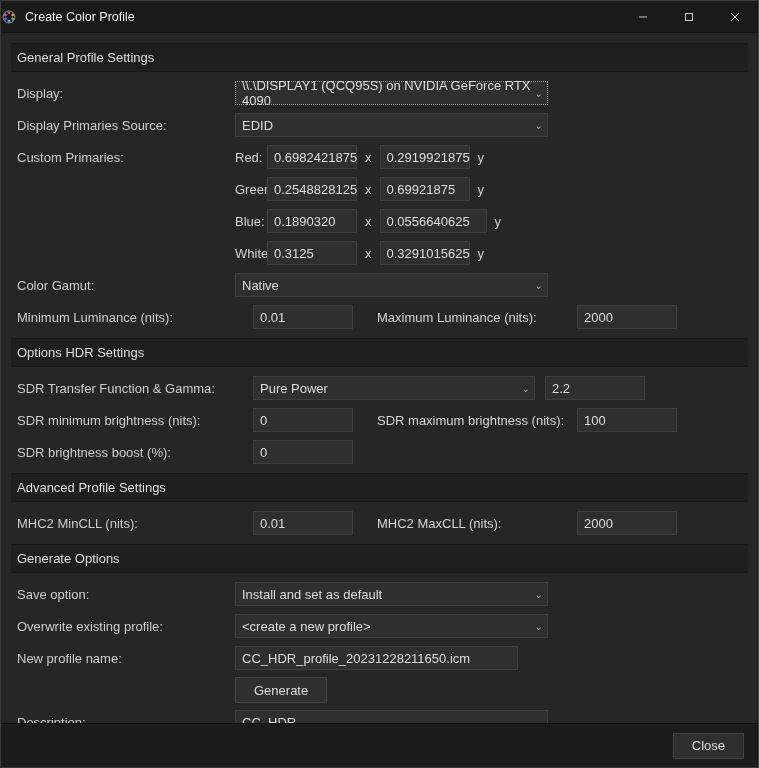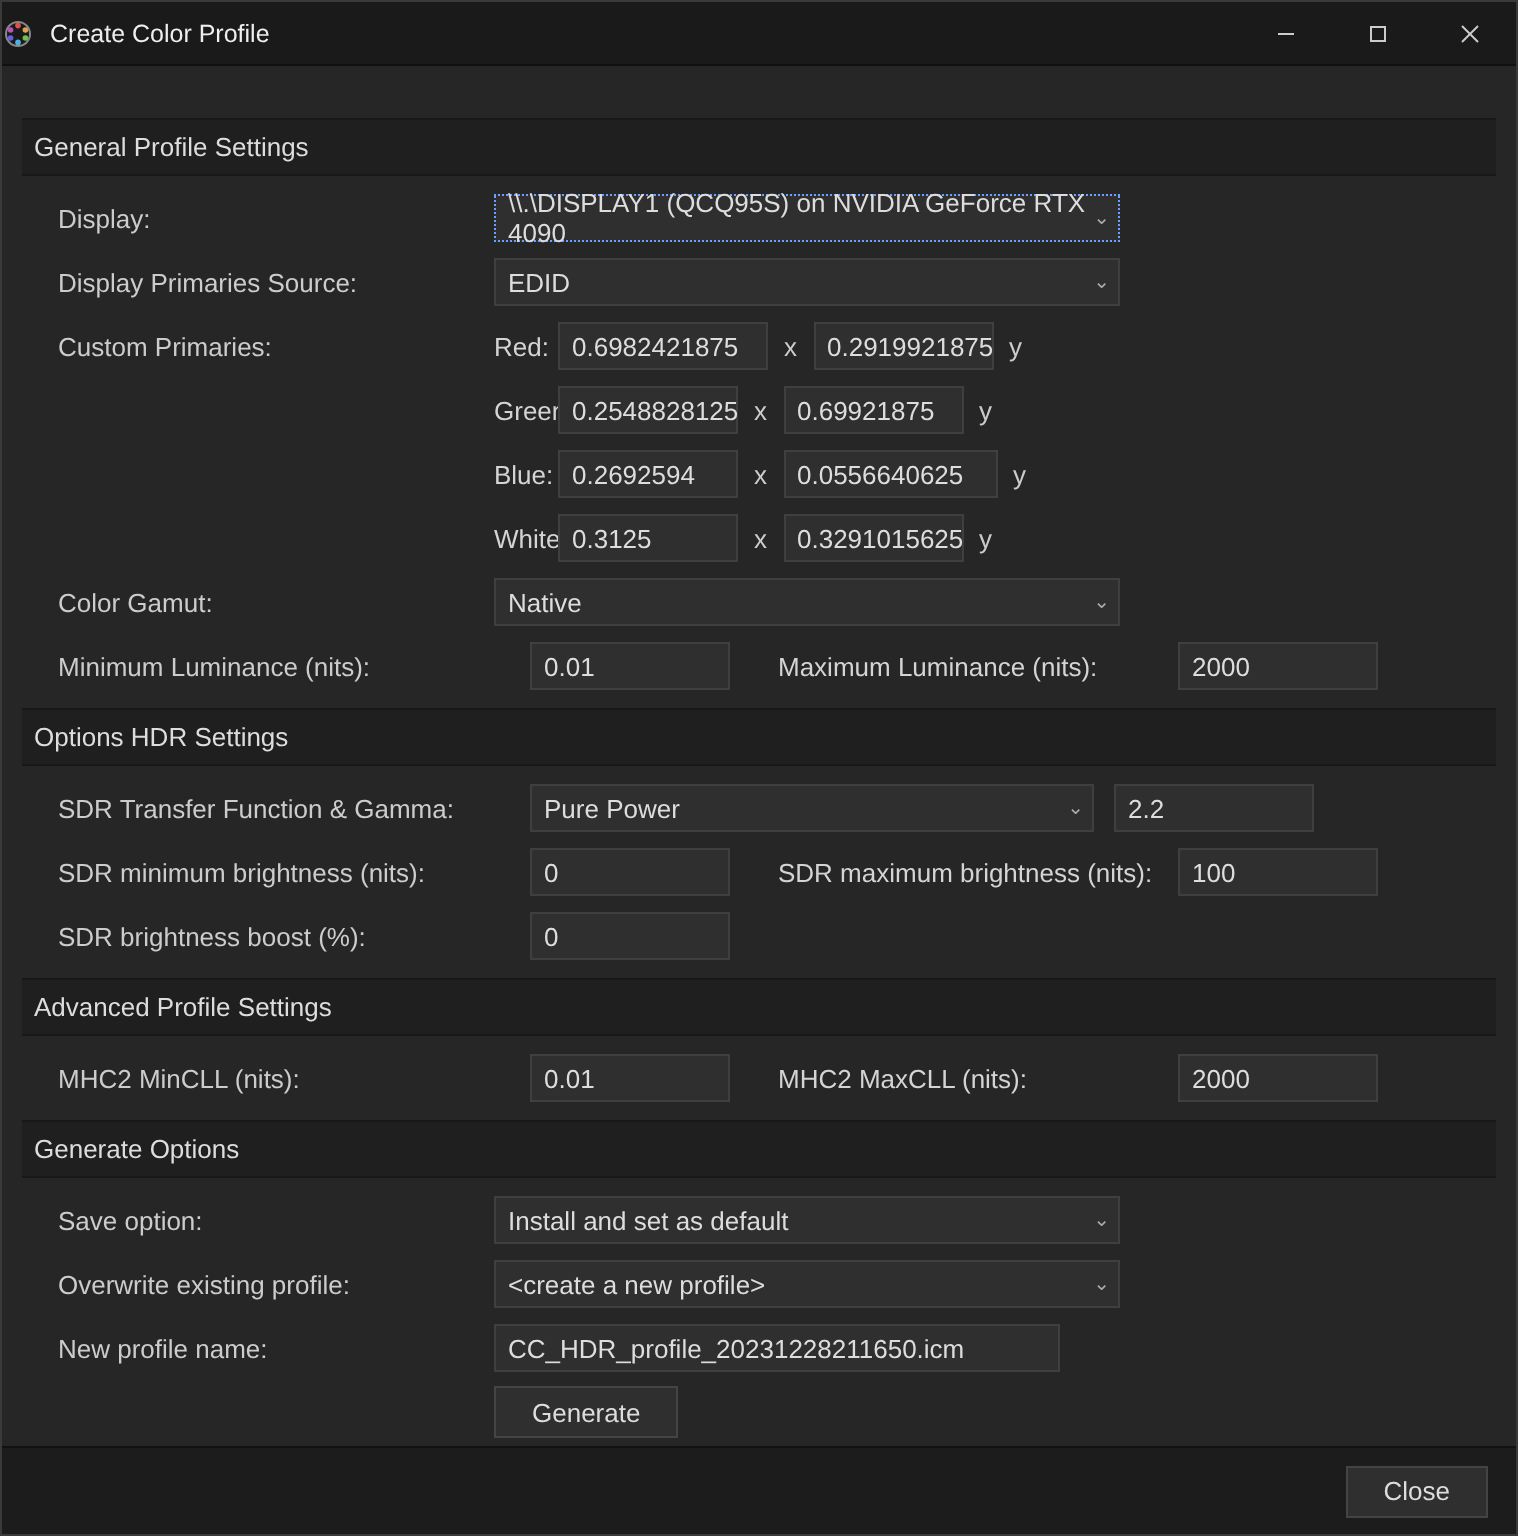--- a/index.html
+++ b/index.html
@@ -47,27 +47,26 @@
     background: #262626;
   }
   .section-header {
     background: #1f1f1f;
     padding: 6px 6px;
     margin: 6px -6px 6px -6px;
     color: #ddd;
     border-top:1px solid #181818;
     border-bottom:1px solid #181818;
   }
-  .section-header:first-child { margin-top: 16px; }
+  .section-header:first-child { margin-top: 0; }
   .row {
     display: flex;
     align-items: center;
     min-height: 30px;
     margin-bottom: 2px;
-    margin-left: 12px;
   }
   .label1 {
     width: 218px;
     color: #ccc;
   }
   .select {
     background: #2f2f2f;
     border: 1px solid #3f3f3f;
     height: 24px;
     display: flex;
@@ -167,21 +166,21 @@
       <div class="label1">Display Primaries Source:</div>
       <div class="select" style="width:313px">
         <span>EDID</span>
         <span class="chev">⌄</span>
       </div>
     </div>
 
     <div class="row">
       <div class="label1">Custom Primaries:</div>
       <div style="width:32px;text-align:right;padding-right:8px">Red:</div>
-      <div class="input" style="width:105px">
+      <div class="input" style="width:90px">
           <span>0.6982421875</span>
         </div>
       <div class="smalltxt">x</div>
       <div class="input" style="width:90px">
           <span>0.2919921875</span>
         </div>
       <div class="smalltxt">y</div>
     </div>
     <div class="row">
       <div class="label1"></div>
@@ -192,21 +191,21 @@
       <div class="smalltxt">x</div>
       <div class="input" style="width:90px">
           <span>0.69921875</span>
         </div>
       <div class="smalltxt">y</div>
     </div>
     <div class="row">
       <div class="label1"></div>
       <div style="width:32px;text-align:right;padding-right:8px">Blue:</div>
       <div class="input" style="width:90px">
-          <span>0.2692594</span>
+          <span>0.1890320</span>
         </div>
       <div class="smalltxt">x</div>
       <div class="input" style="width:107px">
           <span>0.0556640625</span>
         </div>
       <div class="smalltxt">y</div>
     </div>
     <div class="row">
       <div class="label1"></div>
       <div style="width:32px;text-align:right;padding-right:8px">White:</div>

